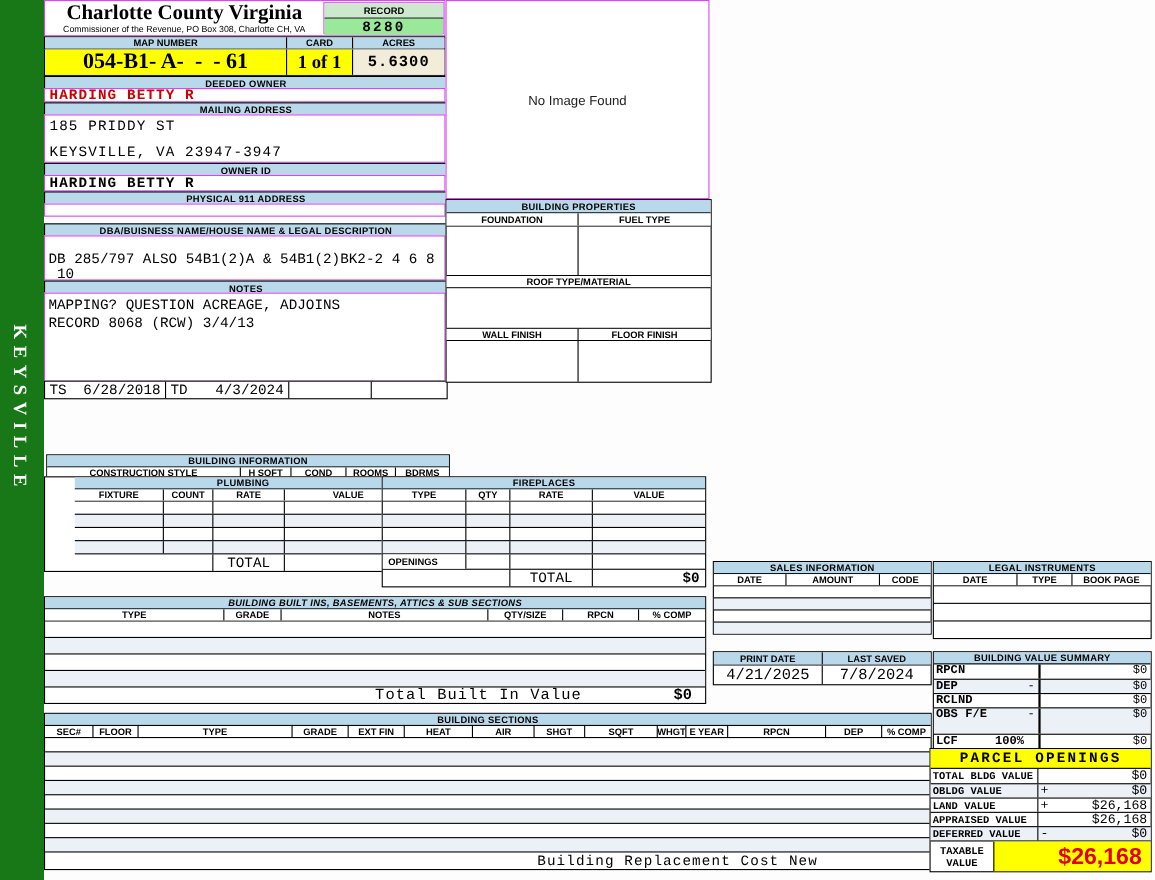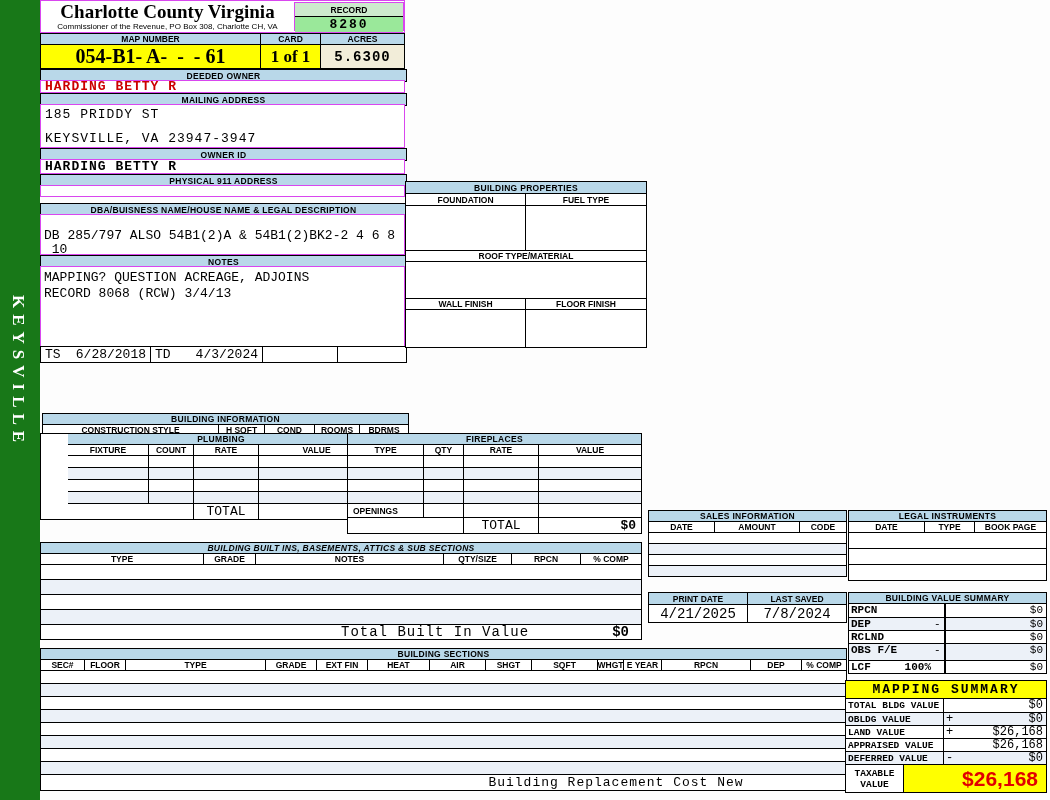--- a/index.html
+++ b/index.html
@@ -124,20 +124,23 @@
       <div style="width:52px;"></div>
       <div style="width:52px;"></div>
       <div style="width:52px;"></div>
       <div style="width:52px;"></div>
       <div style="width:52px;"></div>
       <div style="width:52px;"></div>
       <div style="flex:1;"></div>
     </div>
   </div>
 
+  <div class="fieldbox" style="left:405px;top:0;width:240px;height:181px;display:flex;align-items:center;justify-content:center;">
+    <span style="font-size:12px;color:#222;">No Image Found</span>
+  </div>
 
   <div class="sec" style="left:405px;top:181px;width:240px;">
     <div class="band" style="height:11px;">BUILDING PROPERTIES</div>
     <div class="row" style="height:11px;">
       <div class="hc" style="width:119px;">FOUNDATION</div>
       <div class="hc" style="flex:1;">FUEL TYPE</div>
     </div>
     <div class="row" style="height:45px;">
       <div style="width:119px;"></div>
       <div style="flex:1;"></div>
@@ -379,37 +382,37 @@
     <div class="row alt mono" style="height:13px;font-size:11px;">
       <div style="width:85px;font-weight:bold;padding-left:2px;line-height:13px;">DEP</div>
       <div style="width:10px;border-left:none;line-height:13px;">-</div>
       <div style="flex:1;border-left:2px solid #000;text-align:right;padding-right:3px;line-height:13px;">$0</div>
     </div>
     <div class="row mono" style="height:13px;font-size:11px;">
       <div style="width:85px;font-weight:bold;padding-left:2px;line-height:13px;">RCLND</div>
       <div style="width:10px;border-left:none;line-height:13px;"></div>
       <div style="flex:1;border-left:2px solid #000;text-align:right;padding-right:3px;line-height:13px;">$0</div>
     </div>
-    <div class="row alt mono" style="height:17px;font-size:11px;">
+    <div class="row alt mono" style="height:24px;font-size:11px;">
       <div style="width:85px;font-weight:bold;padding-left:2px;line-height:13px;">OBS F/E</div>
       <div style="width:10px;border-left:none;line-height:13px;">-</div>
       <div style="flex:1;border-left:2px solid #000;text-align:right;padding-right:3px;line-height:13px;">$0</div>
     </div>
     <div class="row mono" style="height:13px;font-size:11px;font-family:Liberation Mono, monospace;">
       <div style="width:85px;font-weight:bold;padding-left:2px;line-height:13px;display:flex;justify-content:space-between;padding-right:3px;">
         <span>LCF</span>
         <span>100%</span>
       </div>
       <div style="width:10px;border-left:none;line-height:13px;"></div>
       <div style="flex:1;border-left:2px solid #000;text-align:right;padding-right:3px;line-height:13px;">$0</div>
     </div>
   </div>
 
   <div class="sec" style="left:845px;top:680px;width:200px;">
-    <div class="band mono" style="height:17px;background:#ffff00;font:bold 13px 'Liberation Mono',monospace;letter-spacing:2px;">MAPPING SUMMARY</div>
+    <div class="band mono" style="height:17px;background:#ffff00;font:bold 13px 'Liberation Mono',monospace;letter-spacing:2px;">PARCEL OPENINGS</div>
     <div class="row mono" style="height:13px;font-size:12px;">
       <div style="width:97px;font:bold 9.5px 'Liberation Mono',monospace;line-height:13px;padding-left:2px;">TOTAL BLDG VALUE</div>
       <div style="width:12px;line-height:13px;text-align:center;"></div>
       <div style="flex:1;border-left:none;text-align:right;padding-right:3px;line-height:13px;">$0</div>
     </div>
     <div class="row alt mono" style="height:13px;font-size:12px;">
       <div style="width:97px;font:bold 9.5px 'Liberation Mono',monospace;line-height:13px;padding-left:2px;">OBLDG VALUE</div>
       <div style="width:12px;line-height:13px;text-align:center;">+</div>
       <div style="flex:1;border-left:none;text-align:right;padding-right:3px;line-height:13px;">$0</div>
     </div>

